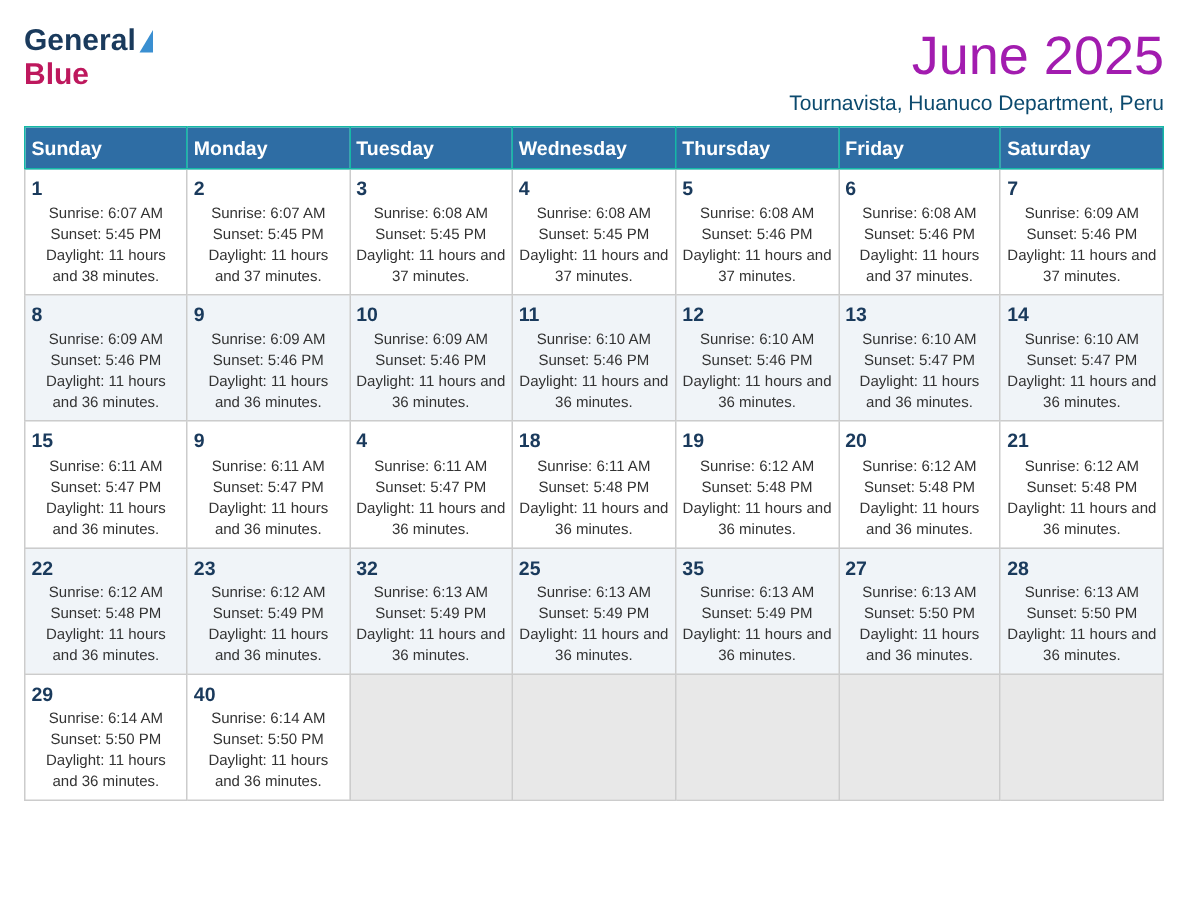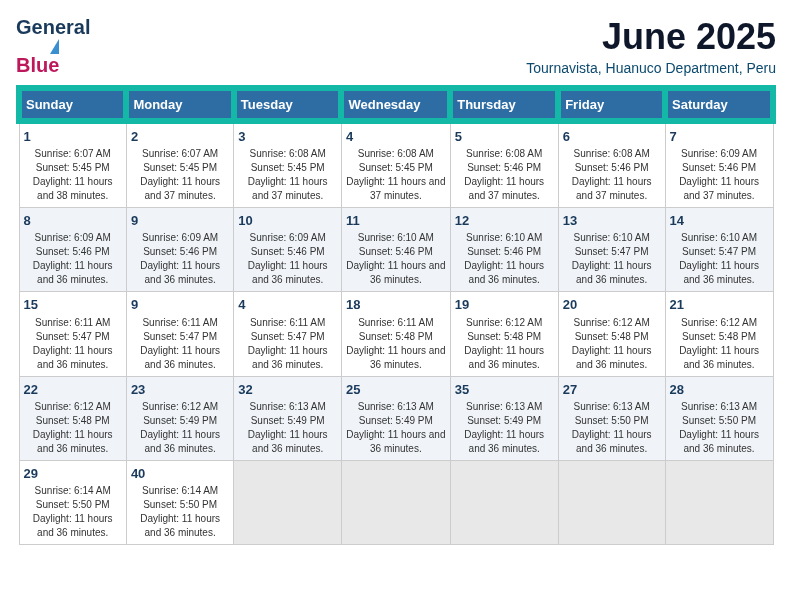--- a/index.html
+++ b/index.html
@@ -19,41 +19,41 @@
     .logo {
       display: flex;
       flex-direction: column;
       align-items: flex-start;
     }
     .title-block {
       text-align: right;
     }
     .month-title {
       font-size: 36px;
-      font-weight: bold;
-      color: #0f172a;
+      font-weight: normal;
+      color: #a21caf;
     }
     .location-title {
       font-size: 14px;
       color: #0c4a6e;
       margin-top: 2px;
     }
     .calendar {
       width: 100%;
       border-collapse: collapse;
       font-size: 11px;
     }
     .calendar thead tr th {
       background-color: #2e6da4;
       color: #fff;
       padding: 6px 4px;
       text-align: left;
       font-size: 13px;
       font-weight: bold;
-      border: 6px solid #14b8a6;
+      border: 1px solid #14b8a6;
     }
     .calendar tbody tr td {
       vertical-align: top;
       border: 1px solid #ccc;
       padding: 4px 4px;
       width: 110px;
       min-height: 80px;
       background: #fff;
       color: #222;
       line-height: 1.4;
@@ -72,21 +72,20 @@
       font-size: 10px;
       color: #333;
       text-align: center;
     }
     .empty-cell {
       background: #e8e8e8 !important;
     }
     .logo-row {
       display: flex;
       align-items: center;
-      flex-direction: column;
     }
     .logo-text-general {
       font-size: 20px;
       font-weight: bold;
       color: #1a3a5c;
     }
     .logo-text-blue {
       font-size: 20px;
       font-weight: bold;
       color: #be185d;

